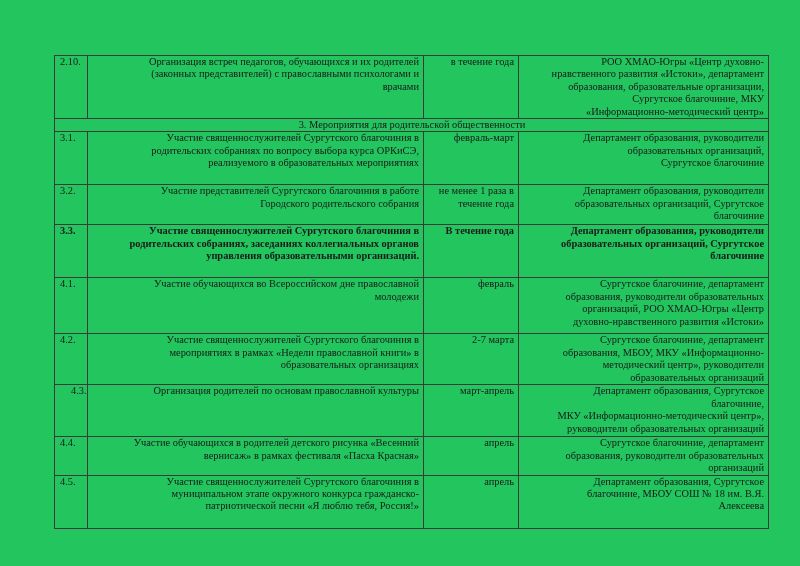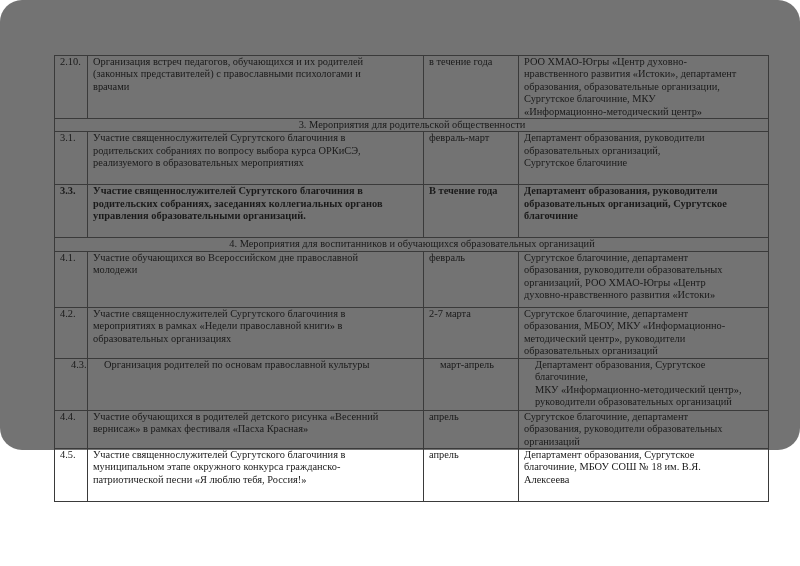--- a/index.html
+++ b/index.html
@@ -1,38 +1,38 @@
 <!DOCTYPE html>
 <html><head>
 <meta charset="utf-8">
 <style>
   html, body { margin: 0; padding: 0; background: #ffffff; }
   body { width: 800px; height: 566px; position: relative; overflow: hidden;
          font-family: "Liberation Serif", "DejaVu Serif", serif; color: #1a1a1a; }
-  .page { position: absolute; left: 0; top: 0; width: 800px; height: 450px; background: #737373; border-radius: 22px; }
+  .page { position: absolute; left: 0; top: 0; width: 800px; height: 566px; background: #22c55e; }
   table.plan { position: absolute; left: 54px; top: 55px; border-collapse: collapse;
                table-layout: fixed; width: 714px; font-size: 10.4px; line-height: 12.4px; }
   table.plan td { border: 1px solid #3a3a3a; vertical-align: top; padding: 0 4px 0 5px; }
   col.c-num { width: 33px; }
   col.c-name { width: 336px; }
   col.c-date { width: 95px; }
   col.c-resp { width: 250px; }
   td.num { padding-left: 4px; }
   td.section { text-align: center; padding: 0; }
   tr.r-210 td { height: 37px; }
   tr.sec td { height: 12px; margin-left: 27px; }
   tr.r-31 td { height: 52px; }
   tr.r-32 td { height: 39px; }
   tr.r-33 td { height: 52px; font-weight: bold; }
   tr.r-41 td { height: 55px; }
   tr.r-42 td { height: 50px; }
   tr.r-43 td { height: 51px; padding-left: 16px; }
   tr.r-44 td { height: 37px; }
   tr.r-45 td { height: 52px; }
-  .cell-text { white-space: pre-line; }
+  .cell-text { white-space: pre-line; text-align: right; }
 </style>
 </head>
 <body>
 
 <div class="page">
   <table class="plan">
     <colgroup>
       <col class="c-num">
         <col class="c-name">
         <col class="c-date">
@@ -57,32 +57,39 @@
       <tr class="r-31">
         <td class="num">3.1.</td>
         <td class="cell-text">Участие священнослужителей Сургутского благочиния в
 родительских собраниях по вопросу выбора курса ОРКиСЭ,
 реализуемого в образовательных мероприятиях</td>
         <td class="cell-text">февраль-март</td>
         <td class="cell-text">Департамент образования, руководители
 образовательных организаций,
 Сургутское благочиние</td>
       </tr>
+      <tr class="r-32">
+        <td class="num">3.2.</td>
+        <td class="cell-text">Участие представителей Сургутского благочиния в работе
+Городского родительского собрания</td>
+        <td class="cell-text">не менее 1 раза в
+течение года</td>
+        <td class="cell-text">Департамент образования, руководители
+образовательных организаций, Сургутское
+благочиние</td>
+      </tr>
       <tr class="r-33">
         <td class="num">3.3.</td>
         <td class="cell-text">Участие священнослужителей Сургутского благочиния в
 родительских собраниях, заседаниях коллегиальных органов
 управления образовательными организаций.</td>
         <td class="cell-text">В течение года</td>
         <td class="cell-text">Департамент образования, руководители
 образовательных организаций, Сургутское
 благочиние</td>
-      </tr>
-      <tr class="sec">
-        <td class="section" colspan="4">4. Мероприятия для воспитанников и обучающихся образовательных организаций</td>
       </tr>
       <tr class="r-41">
         <td class="num">4.1.</td>
         <td class="cell-text">Участие обучающихся во Всероссийском дне православной
 молодежи</td>
         <td class="cell-text">февраль</td>
         <td class="cell-text">Сургутское благочиние, департамент
 образования, руководители образовательных
 организаций, РОО ХМАО-Югры «Центр
 духовно-нравственного развития «Истоки»</td>

